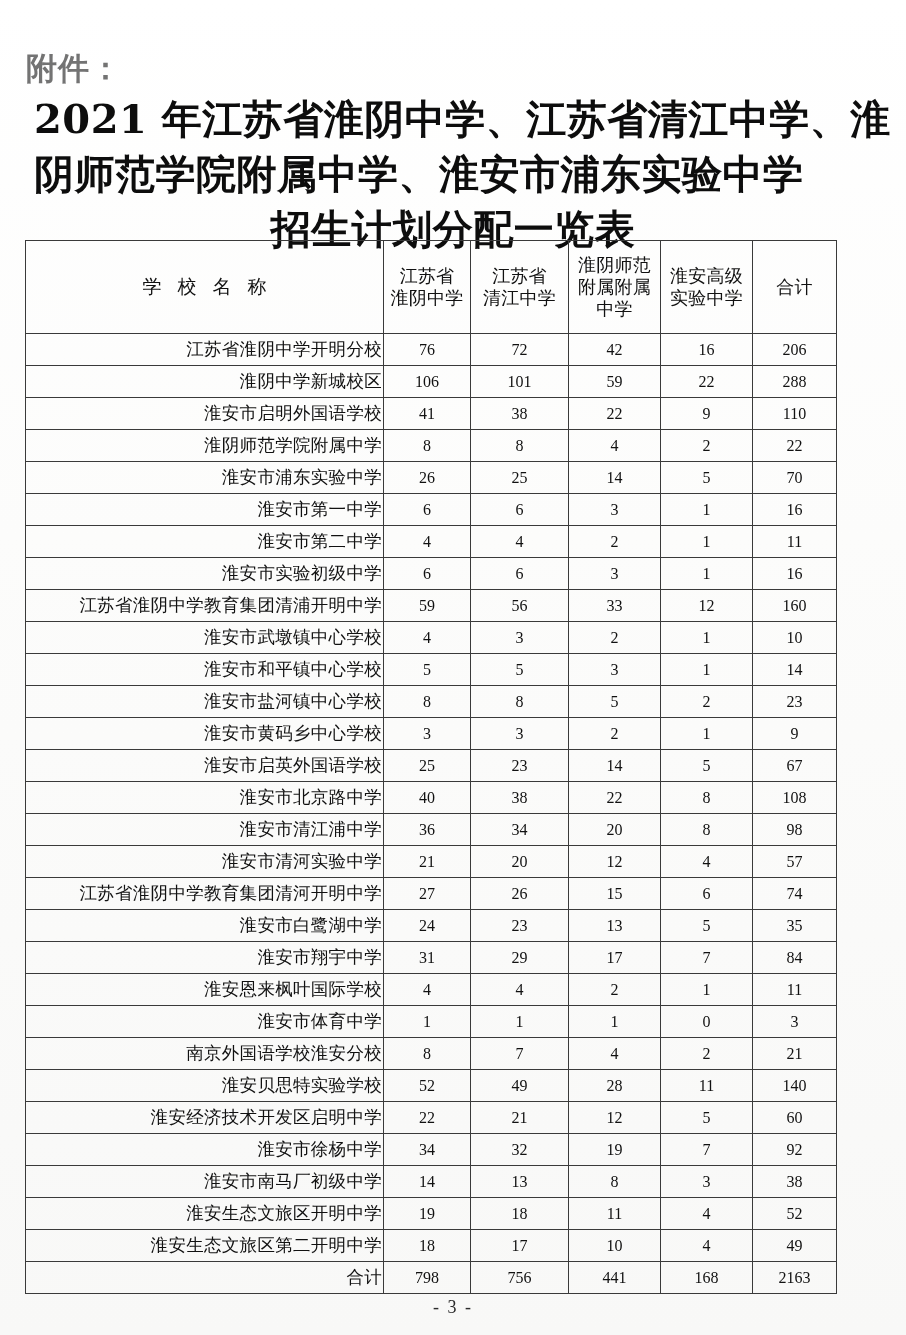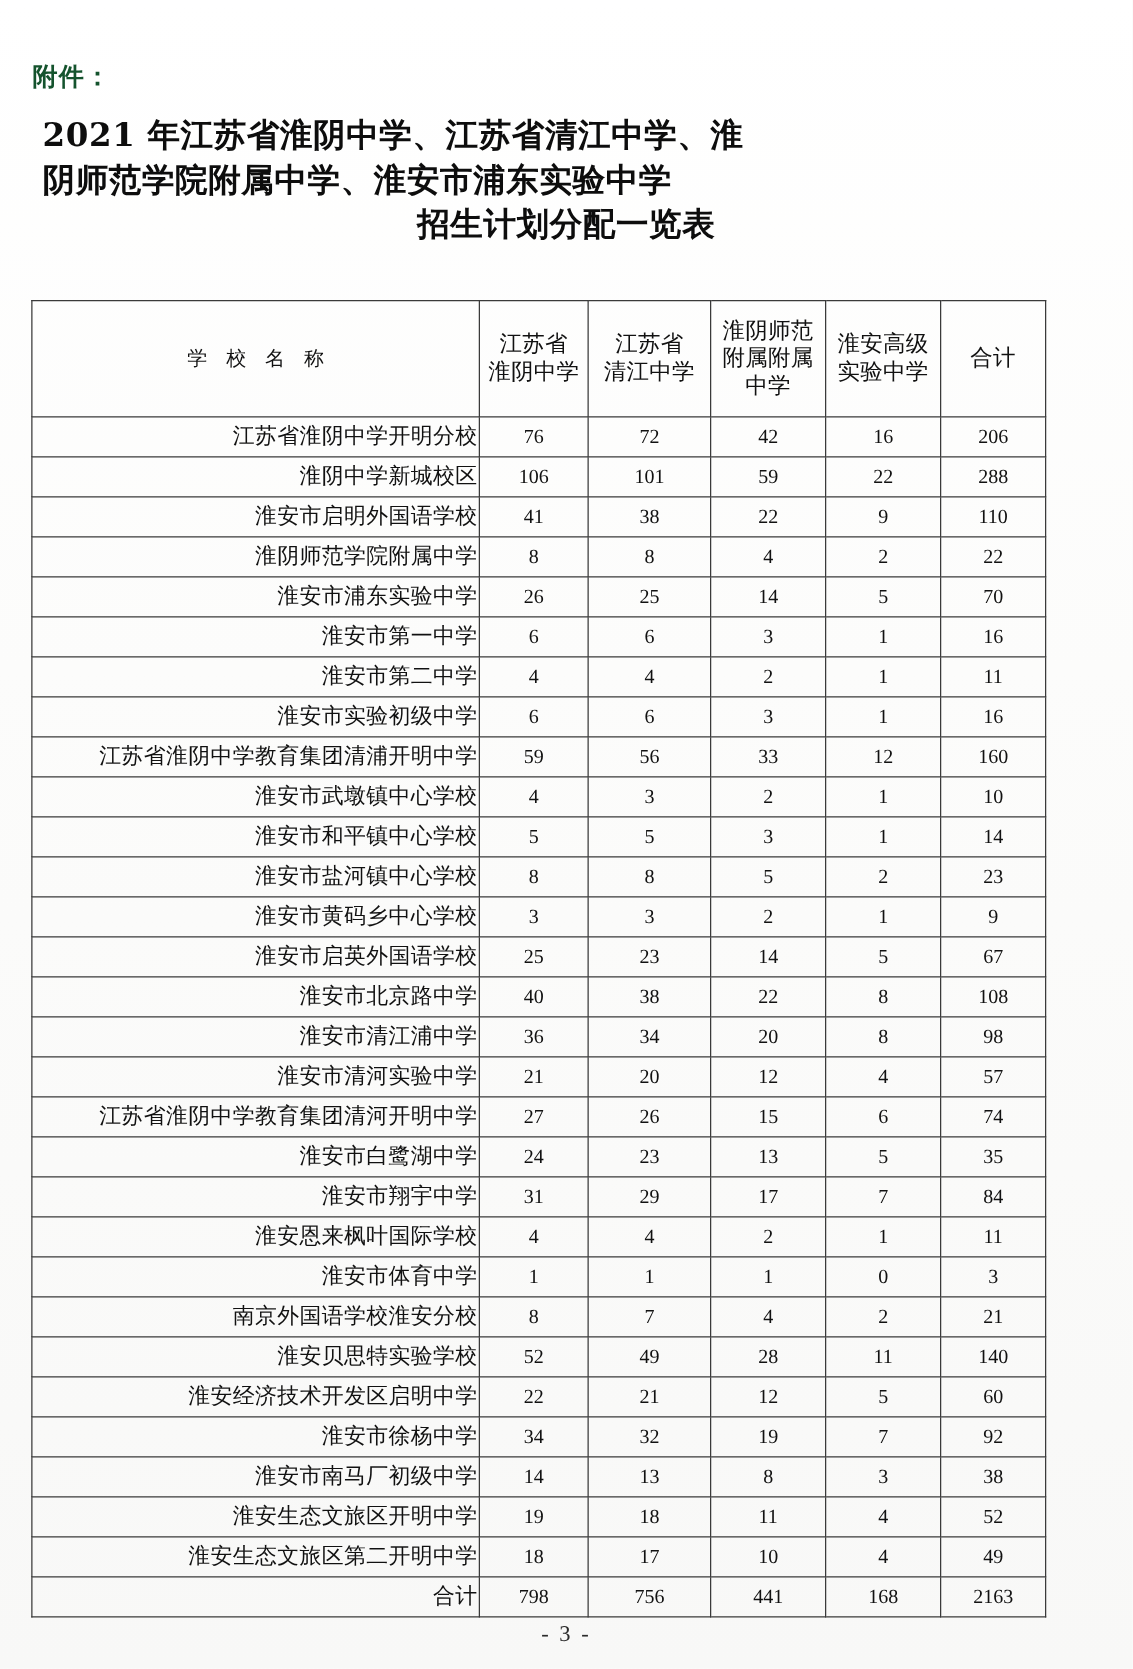--- a/index.html
+++ b/index.html
@@ -23,34 +23,34 @@
     position: absolute;
     inset: 0;
     background:
       linear-gradient(180deg, #ffffff 0%, #fcfcfb 40%, #f8f8f7 100%);
   }
 
   .attachment-label {
     position: absolute;
     left: 26px;
     top: 48px;
-    font-size: 20px;
+    font-size: 31px;
     font-weight: 700;
     letter-spacing: 1px;
     font-family: "DejaVu Serif", "Liberation Serif", serif;
-    color: #14532d;
+    color: #737373;
   }
 
   .doc-title {
     position: absolute;
     left: 30px;
     top: 92px;
     width: 846px;
     text-align: center;
-    font-size: 26px;
+    font-size: 40px;
     line-height: 1.37;
     font-weight: 700;
     letter-spacing: 0.5px;
     font-family: "DejaVu Serif", "Liberation Serif", serif;
     color: #0d0d0d;
   }
   .doc-title .t-line { display: block; white-space: nowrap; }
   .doc-title .t-line-1 { text-align: left; text-indent: 4px; }
   .doc-title .t-line-2 { text-align: left; text-indent: 4px; }
   .doc-title .t-line-3 { text-align: center; }
@@ -87,21 +87,21 @@
   thead th {
     height: 90px;
     vertical-align: middle;
     font-size: 18px;
     line-height: 1.24;
     text-align: center;
     font-family: "DejaVu Serif", "Liberation Serif", serif;
     letter-spacing: 0.2px;
   }
   thead th.h-name {
-    font-size: 16px;
+    font-size: 19px;
     letter-spacing: 5px;
     text-indent: 5px;
   }
   thead th .hline { display: block; }
 
   tbody td {
     height: 29px;
     font-size: 17.5px;
     line-height: 1.1;
     font-family: "DejaVu Serif", "Liberation Serif", serif;

